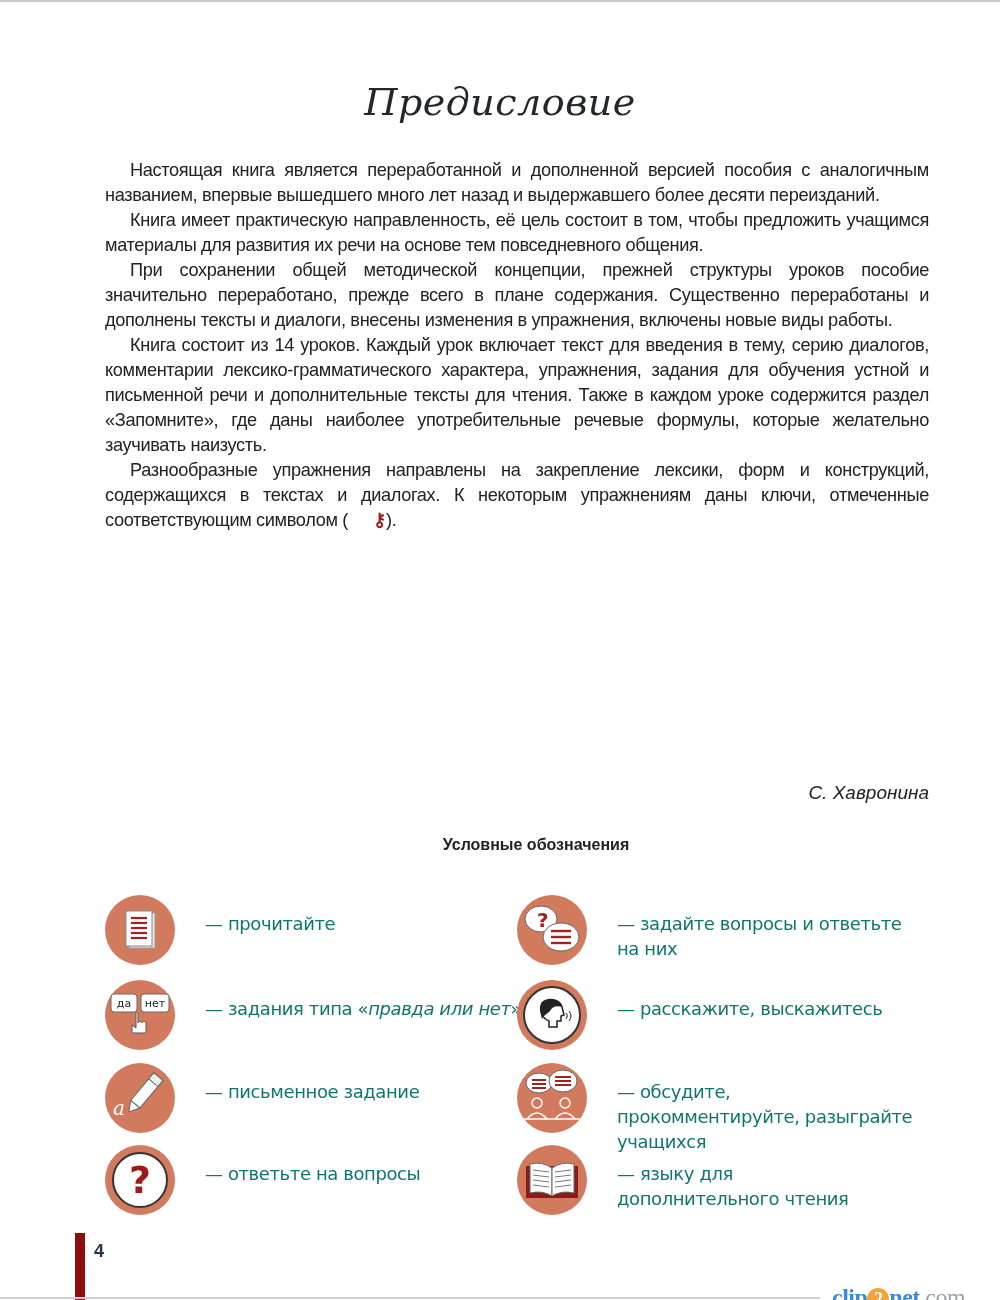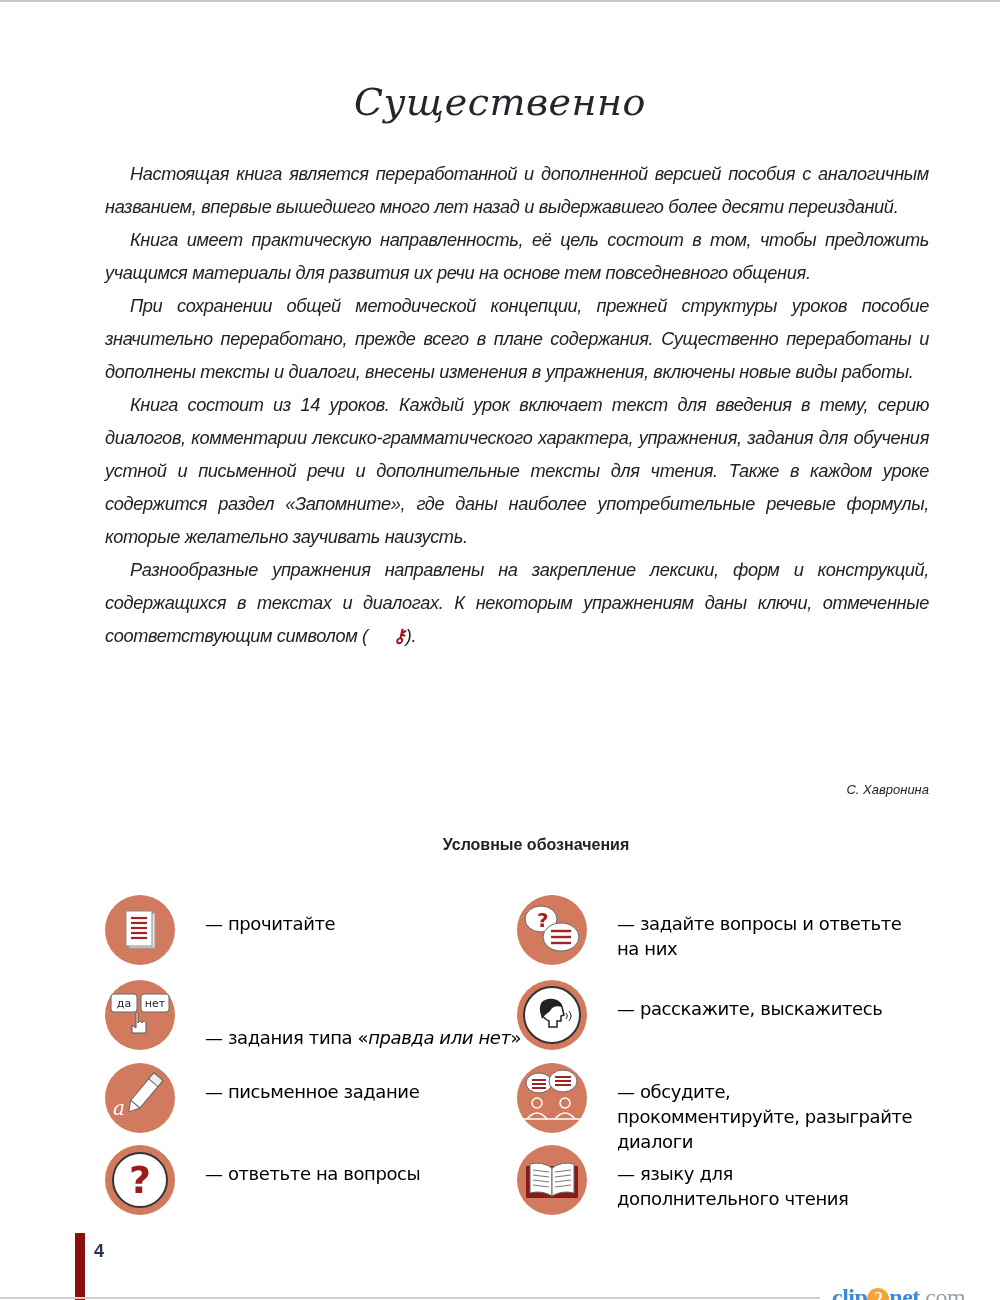--- a/index.html
+++ b/index.html
@@ -9,40 +9,40 @@
     font-family: "Liberation Sans Narrow", "Liberation Sans", sans-serif;
   }
   .top-rule { position: absolute; left: 0; top: 0; width: 1000px; height: 2px; background: #c8c8c8; }
   .title {
     position: absolute; left: 0; top: 80px; width: 1000px; text-align: center;
     font-family: "DejaVu Serif", serif; font-style: italic; font-size: 38px;
     color: #24262b; letter-spacing: 0.5px;
   }
   .body-text {
     position: absolute; left: 105px; top: 158px; width: 824px;
-    font-family: "Liberation Sans", sans-serif; font-size: 18.2px; line-height: 33px;
-    text-align: justify; color: #222; font-style: italic;
+    font-family: "Liberation Sans", sans-serif; font-size: 18.2px; line-height: 25px;
+    text-align: justify; color: #222;
   }
   .body-text p { margin: 0; text-indent: 25px; letter-spacing: -0.35px; transform-origin: left; }
   .key-icon { display: inline-block; color: #9b1b1b; font-weight: bold; }
   .signature {
     position: absolute; right: 71px; top: 782px;
-    font-style: italic; font-size: 13px; color: #222;
+    font-style: italic; font-size: 19px; color: #222;
   }
   .legend-title {
     position: absolute; left: 0; top: 836px; width: 1000px; text-align: center;
     font-weight: bold; font-size: 16px; color: #222; padding-left: 36px;
   }
   .legend-item { position: absolute; display: flex; align-items: flex-start; }
   .circle {
     width: 70px; height: 70px; border-radius: 50%; background: #d27a5e;
     display: flex; align-items: center; justify-content: center; flex: 0 0 70px;
   }
   .legend-label {
-    margin-left: 30px; margin-top: 16px; font-size: 18px; line-height: 25px; color: #000000;
+    margin-left: 30px; margin-top: 16px; font-size: 18px; line-height: 25px; color: #0f766e;
     font-family: "DejaVu Sans", sans-serif; letter-spacing: -0.4px;
   }
   .legend-label em { font-style: italic; }
   .page-bar { position: absolute; left: 75px; top: 1233px; width: 10px; height: 67px; background: #8b0f0f; }
   .page-num { position: absolute; left: 94px; top: 1241px; font-size: 18px; font-weight: bold; color: #2a3550; }
   .bottom-rule { position: absolute; left: 0; top: 1297px; width: 820px; height: 2px; background: #cfcfcf; }
   .watermark {
     position: absolute; left: 832px; top: 1284px; font-family: Liberation Serif, serif;
     font-size: 24px; font-weight: bold; color: #3d8ad6; letter-spacing: -0.5px;
   }
@@ -50,21 +50,21 @@
     display: inline-block; width: 22px; height: 22px; border-radius: 50%;
     background: #f2a43a; color: #fff; text-align: center; line-height: 22px; font-size: 18px;
   }
   .watermark .dom { color: #9aa0a8; font-weight: normal; }
 </style>
 </head>
 <body>
 
 <div class="top-rule"></div>
 
-<div class="title">Существенно</div>
+<div class="title">Предисловие</div>
 
 <div class="body-text">
   <p>Настоящая книга является переработанной и дополненной версией пособия с аналогичным названием, впервые вышедшего много лет назад и выдержавшего более десяти переизданий.</p>
   <p>Книга имеет практическую направленность, её цель состоит в том, чтобы предложить учащимся материалы для развития их речи на основе тем повседневного общения.</p>
   <p>При сохранении общей методической концепции, прежней структуры уроков пособие значительно переработано, прежде всего в плане содержания. Существенно переработаны и дополнены тексты и диалоги, внесены изменения в упражнения, включены новые виды работы.</p>
   <p>Книга состоит из 14 уроков. Каждый урок включает текст для введения в тему, серию диалогов, комментарии лексико-грамматического характера, упражнения, задания для обучения устной и письменной речи и дополнительные тексты для чтения. Также в каждом уроке содержится раздел «Запомните», где даны наиболее употребительные речевые формулы, которые желательно заучивать наизусть.</p>
   <p><span>Разнообразные упражнения направлены на закрепление лексики, форм и конструкций, содержащихся в текстах и диалогах. К некоторым упражнениям даны ключи, отмеченные соответствующим символом (</span><span class="key-icon">⚷</span><span>).</span></p>
 </div>
 
 <div class="signature">С. Хавронина</div>
@@ -81,21 +81,21 @@
           <line x1="11" y1="15" x2="27" y2="15"></line>
         <line x1="11" y1="20" x2="27" y2="20"></line>
           <line x1="11" y1="25" x2="27" y2="25"></line>
         <line x1="11" y1="30" x2="27" y2="30"></line>
       </g>
     </svg>
   </div>
   <div class="legend-label">— прочитайте</div>
 </div>
 
-<div class="legend-item" style="left:105px; top:980px;align-items:flex-end;">
+<div class="legend-item" style="left:105px; top:980px;">
   <div class="circle" style="position:relative;">
     <svg width="70" height="70" viewBox="0 0 70 70">
       <rect x="6" y="14" width="26" height="18" rx="3" fill="#fff" stroke="#666"></rect>
       <rect x="36" y="14" width="28" height="18" rx="3" fill="#fff" stroke="#666"></rect>
       <text x="19" y="27" font-size="11" text-anchor="middle" fill="#222" font-family="DejaVu Sans, sans-serif">да</text>
       <text x="50" y="27" font-size="11" text-anchor="middle" fill="#222" font-family="DejaVu Sans, sans-serif">нет</text>
       <path d="M31 34 v14 l-4 -3 v8 h14 v-10 c0 -2 -4 -2 -4 0 c0 -2 -4 -2 -4 0 v-9 c0 -2 -2 -2 -2 0z" fill="#fff" stroke="#555" stroke-width="1"></path>
     </svg>
   </div>
   <div class="legend-label"><span>— задания типа «</span><em>правда или нет</em><span>»</span></div>
@@ -163,21 +163,21 @@
       <line x1="38" y1="14" x2="54" y2="14"></line>
           <line x1="38" y1="18" x2="54" y2="18"></line>
           <line x1="38" y1="22" x2="54" y2="22"></line>
         </g>
       <circle cx="20" cy="40" r="5" fill="none" stroke="#fff" stroke-width="1.5"></circle>
       <circle cx="48" cy="40" r="5" fill="none" stroke="#fff" stroke-width="1.5"></circle>
       <path d="M10 56 q10 -12 20 0 M38 56 q10 -12 20 0" fill="none" stroke="#fff" stroke-width="1.5"></path>
       <line x1="6" y1="56" x2="64" y2="56" stroke="#fff" stroke-width="1.5"></line>
     </svg>
   </div>
-  <div class="legend-label" style="width:300px;">— обсудите, прокомментируйте, разыграйте диалоги</div>
+  <div class="legend-label" style="width:300px;">— обсудите, прокомментируйте, разыграйте учащихся</div>
 </div>
 
 <div class="legend-item" style="left:517px; top:1145px;">
   <div class="circle">
     <svg width="56" height="40" viewBox="0 0 56 40">
       <rect x="2" y="6" width="52" height="32" fill="#8b1a1a"></rect>
       <path d="M6 4 q12 -3 22 4 v28 q-10 -6 -22 -3z" fill="#fff" stroke="#666"></path>
       <path d="M50 4 q-12 -3 -22 4 v28 q10 -6 22 -3z" fill="#fff" stroke="#666"></path>
       <g stroke="#777" stroke-width="1">
           <line x1="9" y1="10" x2="25" y2="12"></line>

